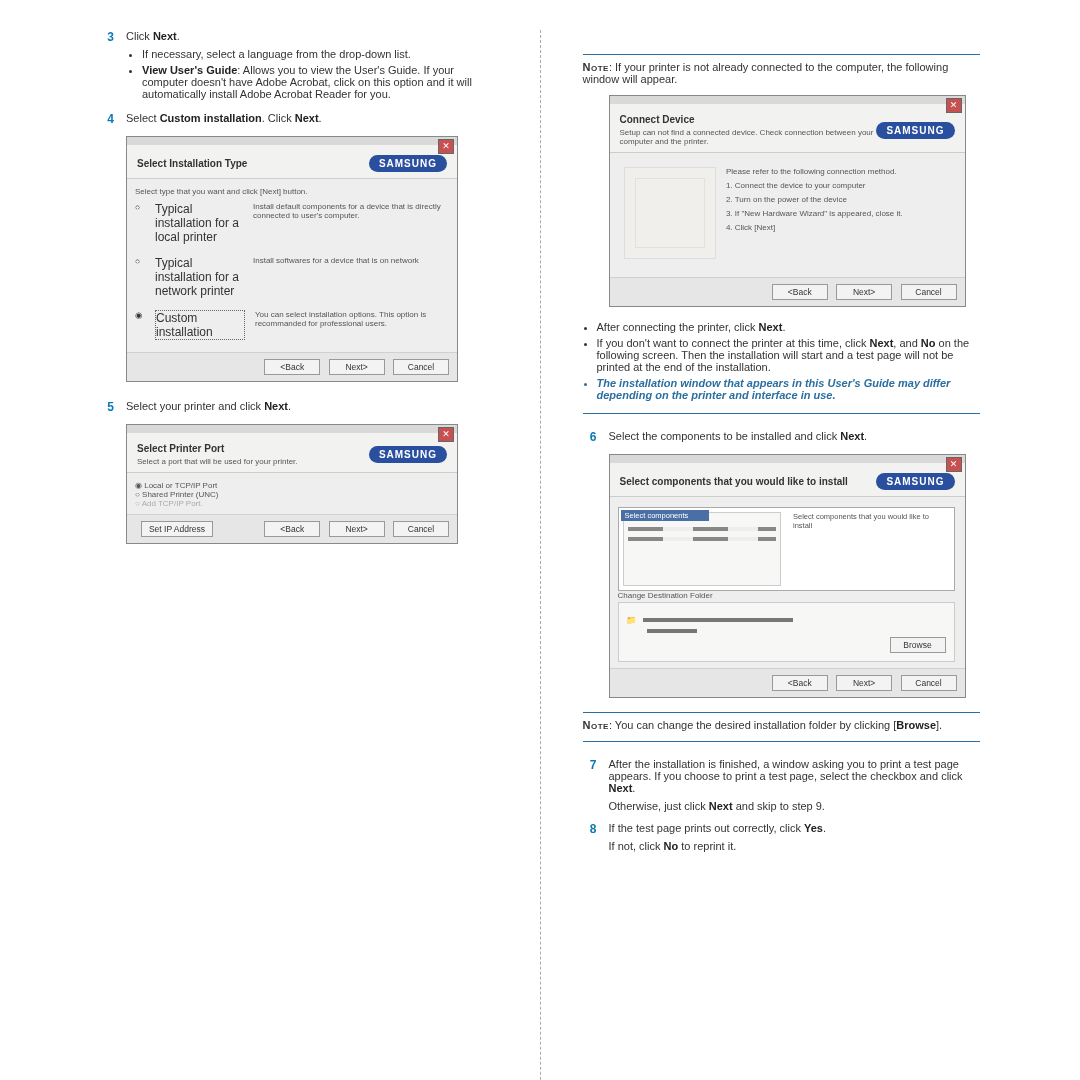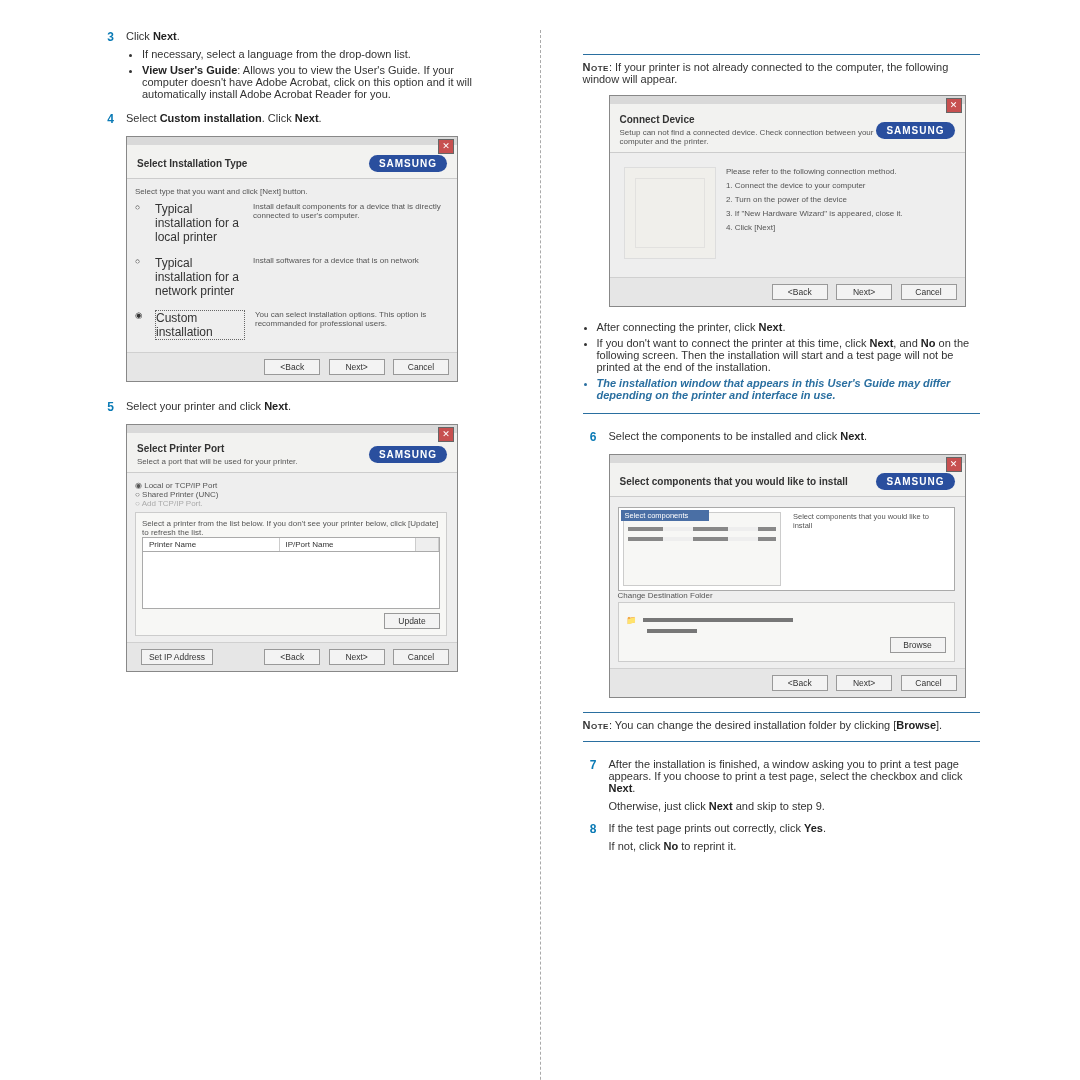--- a/index.html
+++ b/index.html
@@ -120,32 +120,20 @@
         <div>
           <span class="dlg-title">Select Printer Port</span>
           <span class="dlg-sub">Select a port that will be used for your printer.</span>
         </div>
         <div class="brand">SAMSUNG</div>
       </div>
       <div class="dlg-body">
         <div class="tiny">◉ <span>Local or TCP/IP Port</span></div>
         <div class="tiny">○ <span>Shared Printer (UNC)</span></div>
         <div class="tiny" style="color:#aaa">○ <span>Add TCP/IP Port.</span></div>
-        <div style="border:1px solid #ccc;background:#f7f7f5;padding:6px;margin-top:4px">
-          <div class="tiny">Select a printer from the list below. If you don't see your printer below, click [Update] to refresh the list.</div>
-          <div class="table-head">
-            <div style="flex:1">Printer Name</div>
-            <div style="flex:1">IP/Port Name</div>
-            <div style="width:10px;background:#eee"></div>
-          </div>
-          <div class="table-body"></div>
-          <div style="text-align:right;margin-top:4px">
-            <span class="wbtn">Update</span>
-          </div>
-        </div>
       </div>
       <div class="dlg-btns">
         <span class="wbtn" style="float:left;width:70px">Set IP Address</span>
         <span class="wbtn">&lt;Back</span>
         <span class="wbtn">Next&gt;</span>
         <span class="wbtn">Cancel</span>
       </div>
     </div>
   </div>
 

